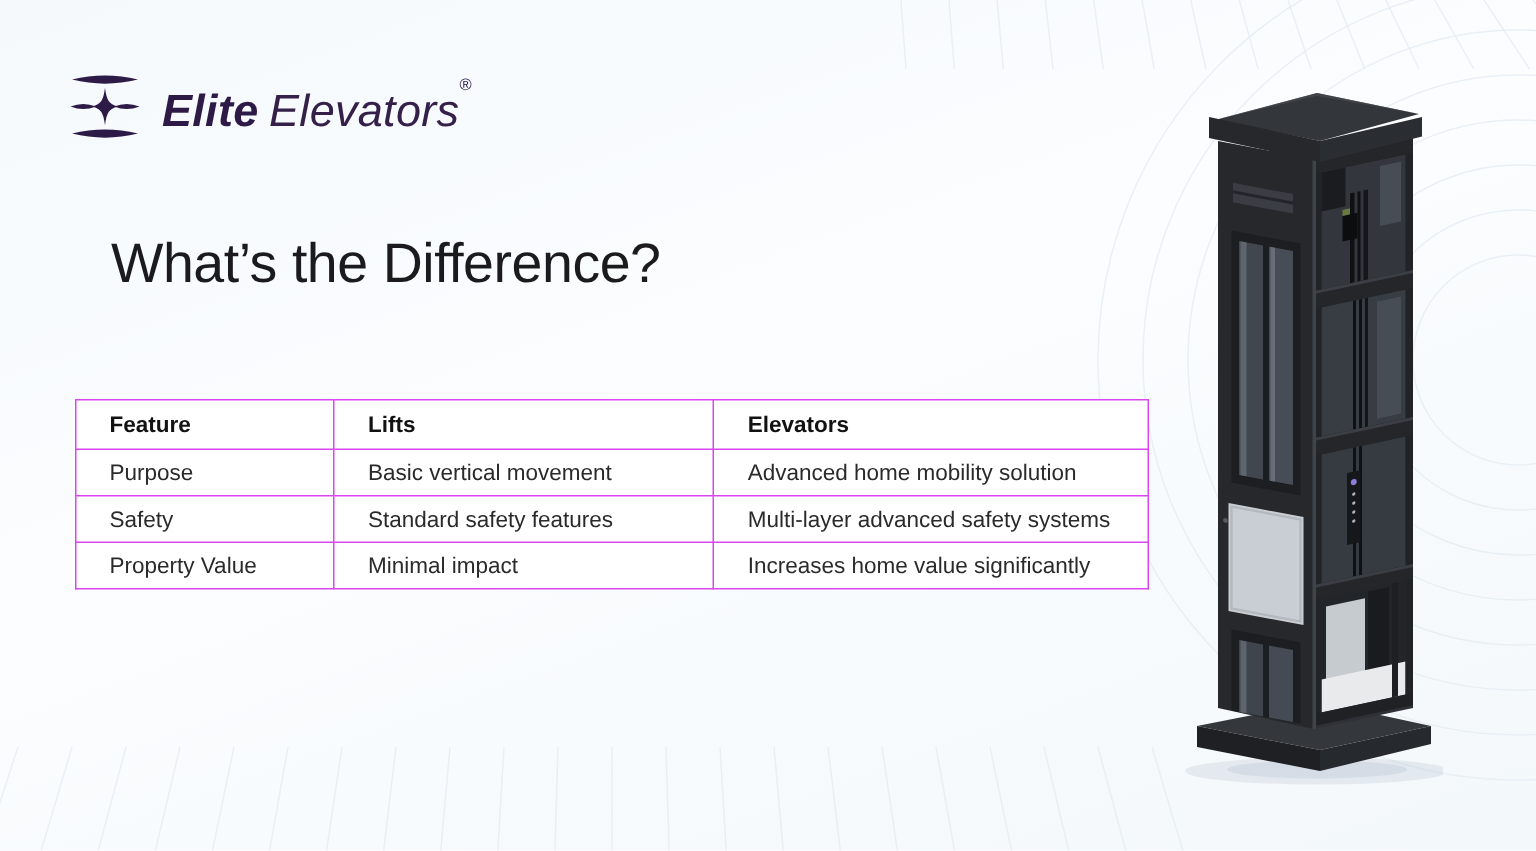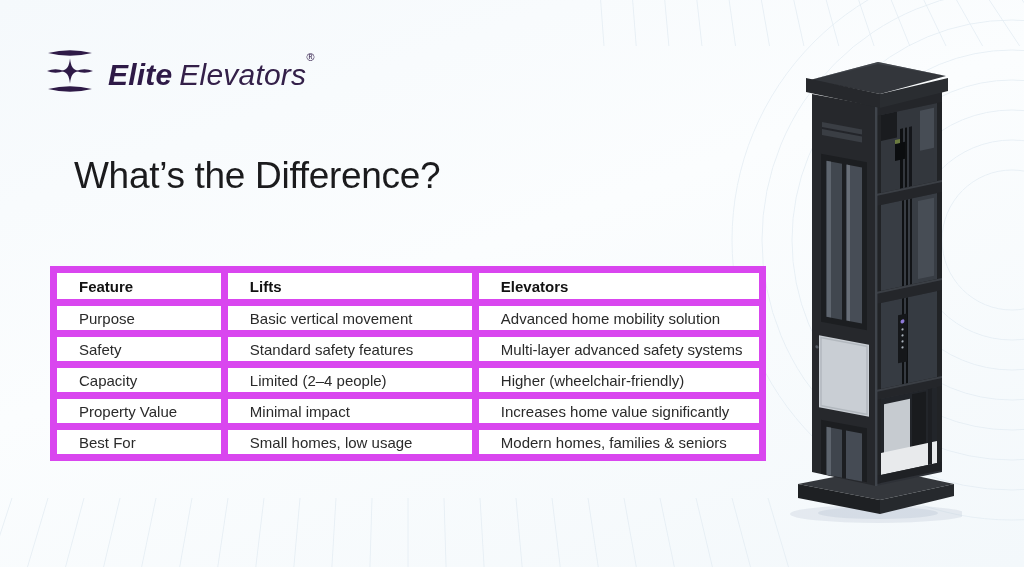--- a/index.html
+++ b/index.html
@@ -19,21 +19,21 @@
   .logo-text .light { font-weight:400; margin-left:7px; color:#342049; }
   .logo-text sup { font-size:11px; vertical-align:24px; font-weight:400; }
 
   .hero { position:absolute; left:50px; top:149px; z-index:2; }
   .hero h1 { font-size:40px; line-height:46px; font-weight:700; color:#4e2382; letter-spacing:-.5px; }
   .hero h2 { font-size:37px; line-height:44px; font-weight:400; color:#1b1b1d; letter-spacing:-.3px; margin-top:5px;margin-left:24px; }
 
   .table-wrap { position:absolute; left:50px; top:266px; width:716px; z-index:2; }
   table.compare { width:100%; border-collapse:collapse; table-layout:fixed; background:#ffffff; }
   table.compare th, table.compare td {
-    border:7px solid #d946ef; text-align:left; padding:0 8px 0 22px;
+    border:1px solid #d946ef; text-align:left; padding:0 8px 0 22px;
     font-size:15px; color:#2a2a2a; height:31px; white-space:nowrap; overflow:hidden;
   }
   table.compare th { font-weight:700; color:#121212; height:33px; }
   col.c1 { width:24.1%; } col.c2 { width:35.4%; } col.c3 { width:40.5%; }
 
   .elevator { position:absolute; left:790px; top:54px; width:172px; height:470px; z-index:1; }
 </style>
 </head>
 <body>
 
@@ -124,33 +124,23 @@
       <td>Purpose</td>
       <td>Basic vertical movement</td>
       <td>Advanced home mobility solution</td>
     </tr>
     <tr>
       <td>Safety</td>
       <td>Standard safety features</td>
       <td>Multi-layer advanced safety systems</td>
     </tr>
     <tr>
-      <td>Capacity</td>
-      <td>Limited (2–4 people)</td>
-      <td>Higher (wheelchair-friendly)</td>
-    </tr>
-    <tr>
       <td>Property Value</td>
       <td>Minimal impact</td>
       <td>Increases home value significantly</td>
-    </tr>
-    <tr>
-      <td>Best For</td>
-      <td>Small homes, low usage</td>
-      <td>Modern homes, families &amp; seniors</td>
     </tr>
   </tbody>
     </table>
 </div>
 
 <svg class="elevator" viewBox="0 0 172 470">
 
   <ellipse cx="88" cy="460" rx="88" ry="9" fill="#b6c3d0" opacity=".28"></ellipse>
   <ellipse cx="88" cy="459" rx="60" ry="6" fill="#a9b8c6" opacity=".25"></ellipse>
 

